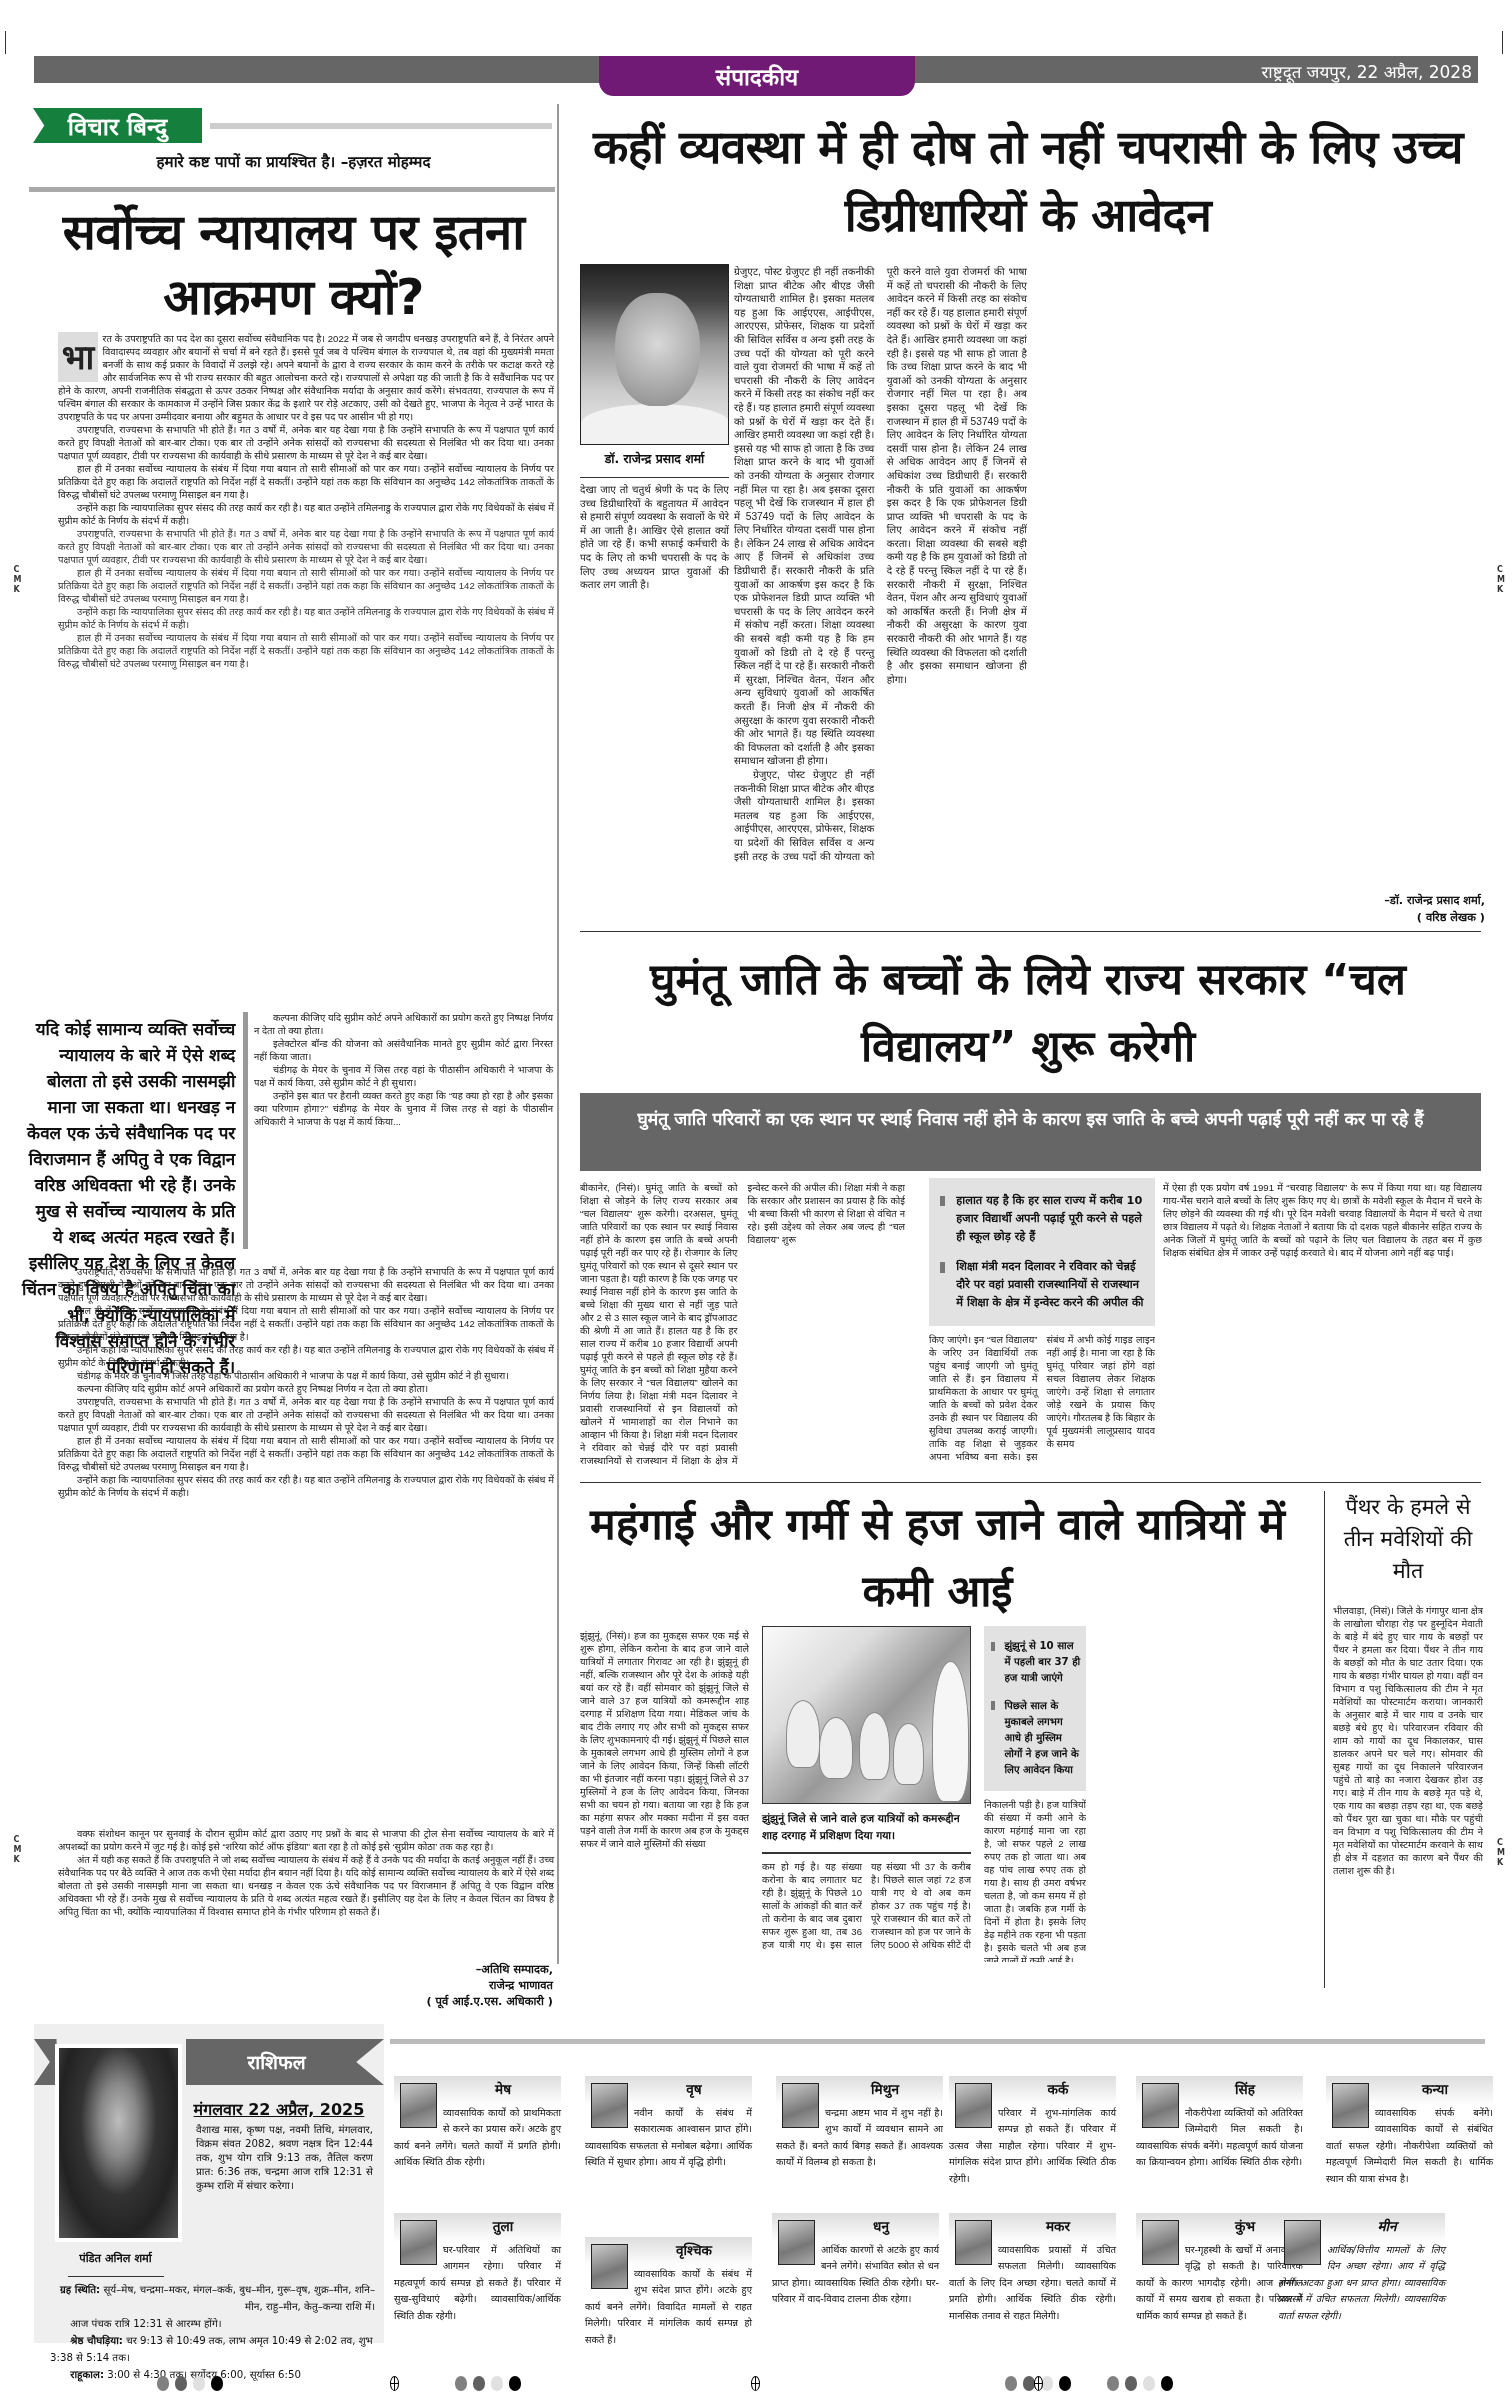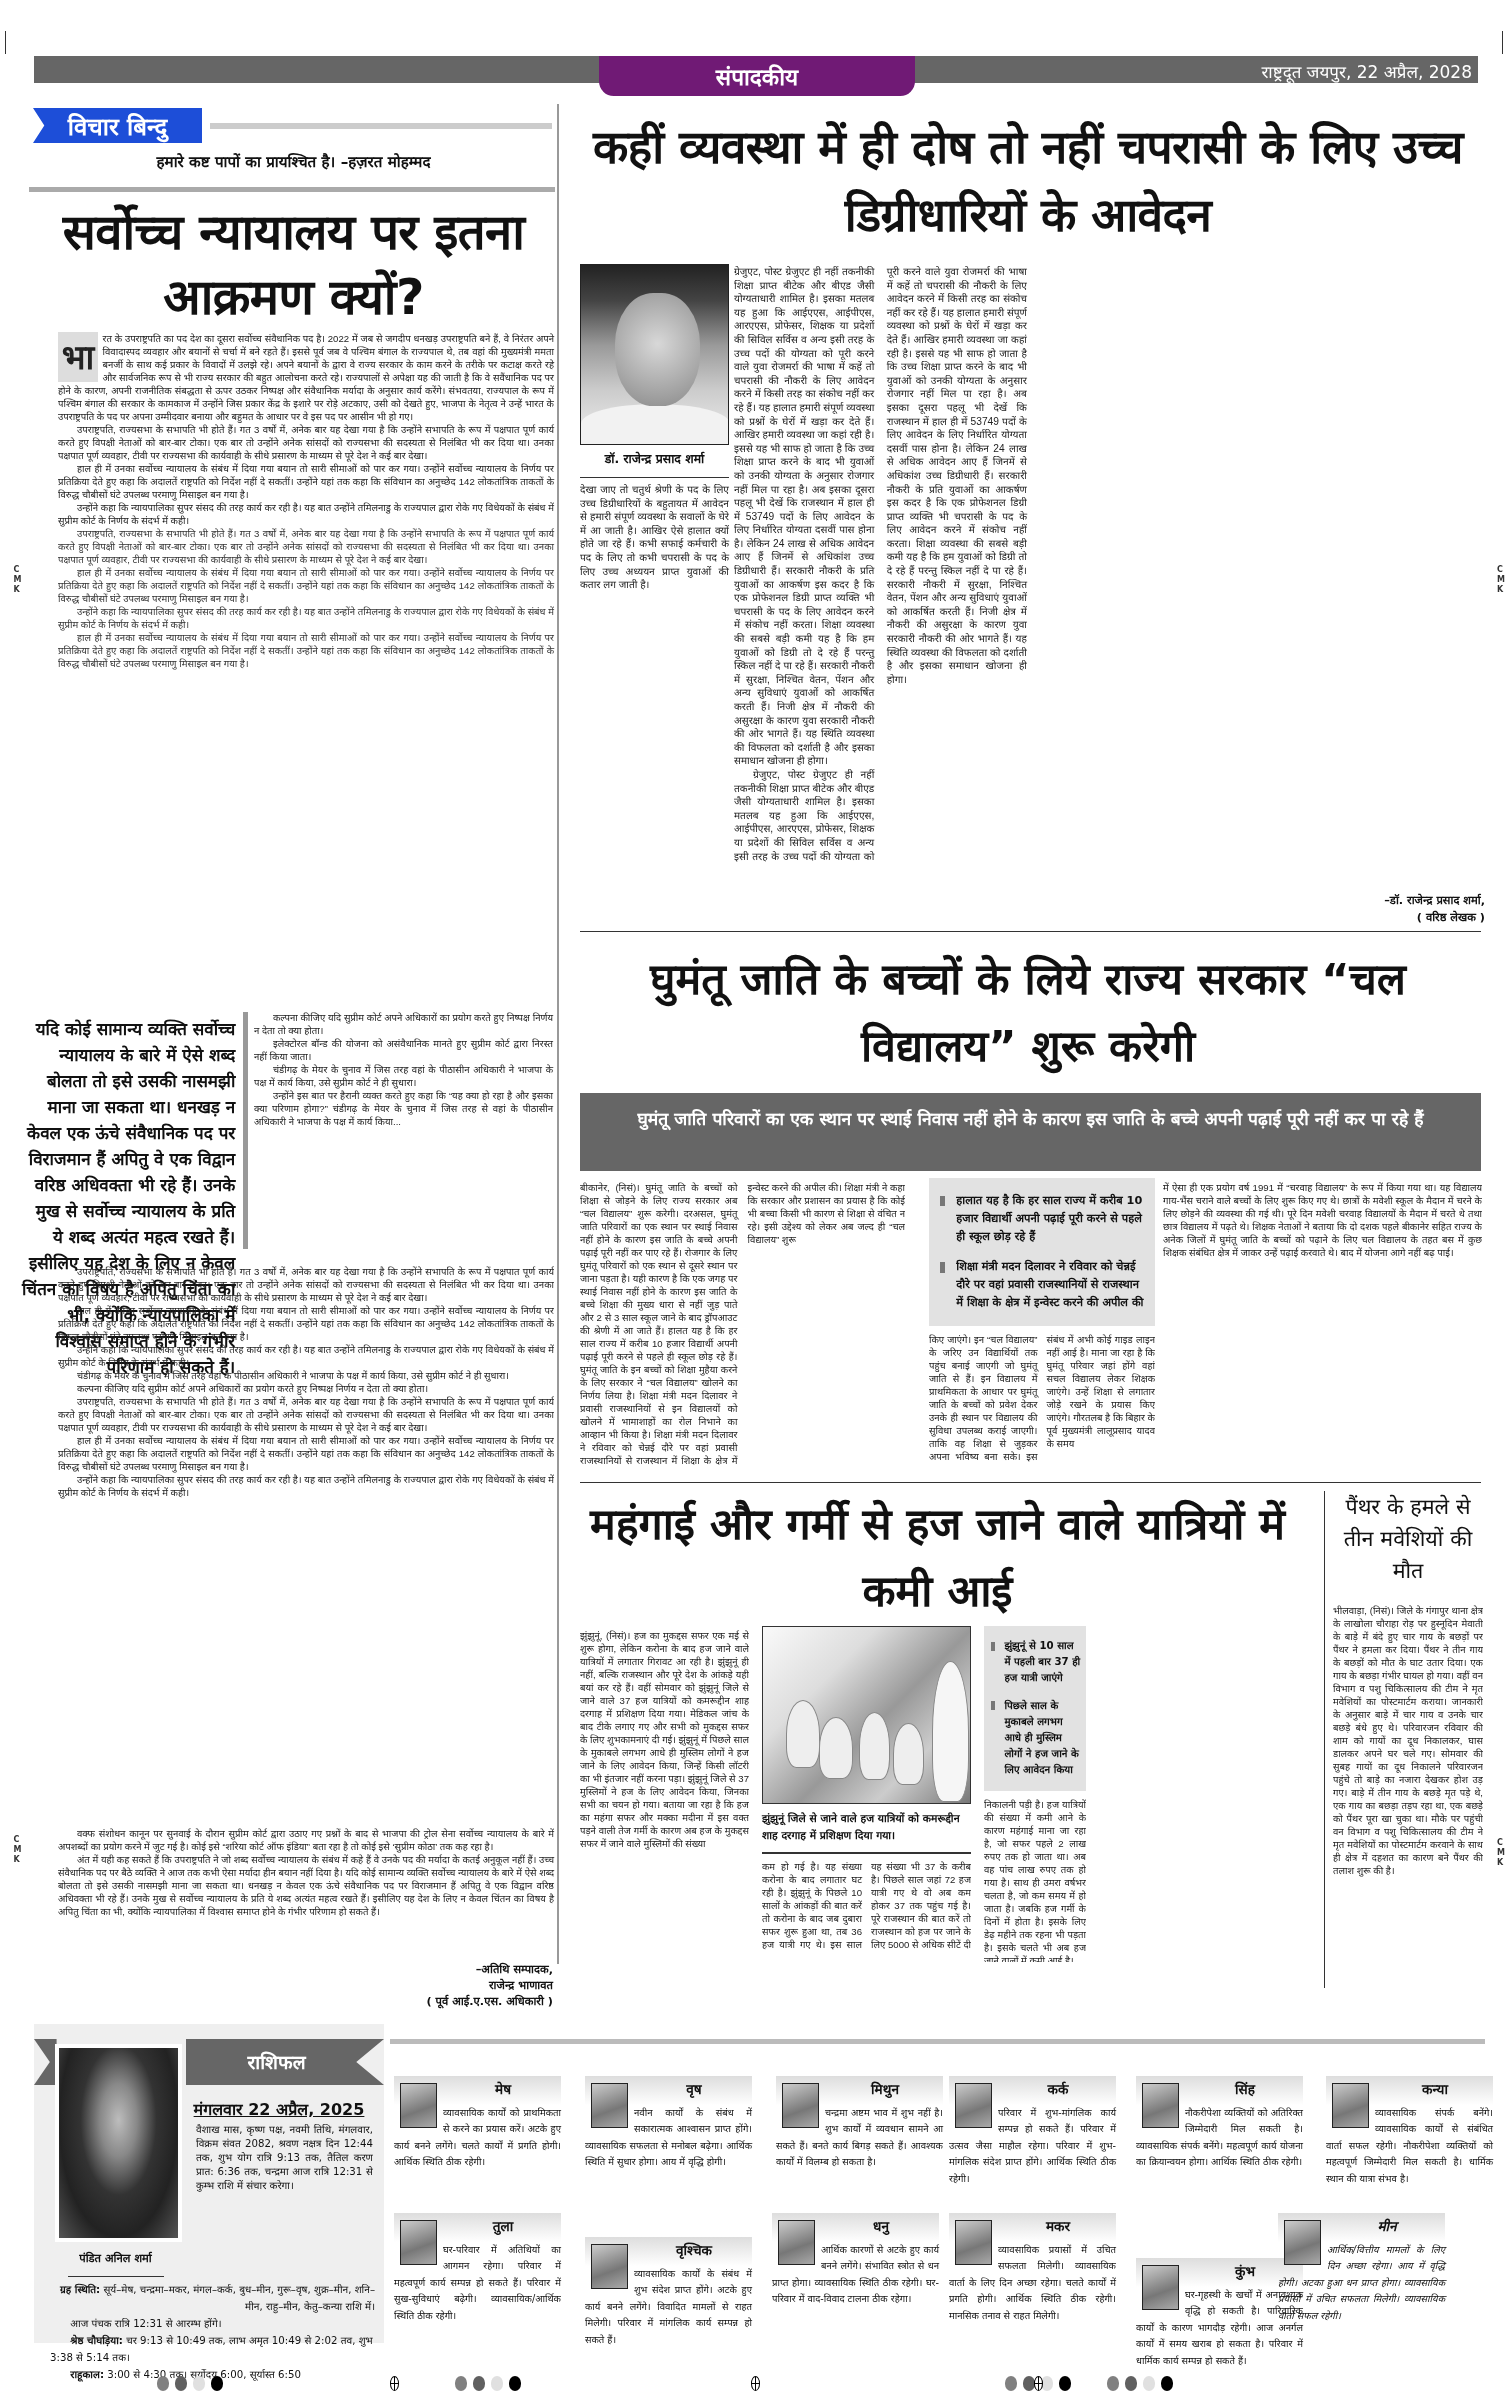--- a/index.html
+++ b/index.html
@@ -7,21 +7,21 @@
   .abs { position: absolute; }
   .crop { position: absolute; width: 0.6px; background: #333; }
 
   
   .masthead { left: 34px; top: 56px; width: 1444px; height: 27px; background: #666; }
   .masthead-tab { left: 599px; top: 56px; width: 316px; height: 40px; background: #701a75; border-radius: 0 0 14.7px 14.7px; display:flex; align-items:center; justify-content:center; }
   .masthead-tab span { color: #fff; font-size: 22.6px; font-weight: bold; }
   .masthead-date { right: 40px; top: 60px; color: #fff; font-size: 17px; }
 
   
-  .vb-tag { left: 33px; top: 108px; width: 169px; height: 35px; background: #1d4ed8; clip-path: polygon(0 0,100% 0,100% 100%,0 100%,11.3px 50%); display:flex; align-items:center; justify-content:center; }
+  .vb-tag { left: 33px; top: 108px; width: 169px; height: 35px; background: #15803d; clip-path: polygon(0 0,100% 0,100% 100%,0 100%,11.3px 50%); display:flex; align-items:center; justify-content:center; }
   .vb-tag span { color:#fff; font-size: 24px; font-weight:bold; }
   .vb-line { left: 210px; top: 123px; width: 342px; height: 5.6px; background: #ccc; }
   .vb-quote { left: 34px; top: 151px; width: 519px; text-align:center; font-size: 15.2px; font-weight: bold; }
   .vb-rule { left: 29px; top: 187px; width: 526px; height: 4.5px; background: #aaa; }
   .left-headline { left: 34px; top: 200px; width: 519px; text-align:center; font-size: 49px; font-weight: 900; line-height: 65px; letter-spacing: -0.6px; }
   .body-text { font-size: 9.6px; line-height: 13px; text-align: justify; color:#222; font-family: "Liberation Sans", sans-serif; }
   .body-text p { text-indent: 19px; }
   .left-body { left: 58px; top: 332px; width: 496px; }
 
   .pullquote { left: 20.3px; top: 1016px; width: 215px; font-size: 17px; font-weight: bold; line-height: 26px; text-align: right; }
@@ -316,21 +316,21 @@
     </div>
     <div class="ztext"><span class="sp"></span><span>आर्थिक कारणों से अटके हुए कार्य बनने लगेंगे। संभावित स्त्रोत से धन प्राप्त होगा। व्यावसायिक स्थिति ठीक रहेगी। घर-परिवार में वाद-विवाद टालना ठीक रहेगा।</span></div>
   </div>
 <div class="zodiac" style="left:949px;top:2213px;">
     <div class="zh">
       <div class="zimg"></div>
       <div class="zname">मकर</div>
     </div>
     <div class="ztext"><span class="sp"></span><span>व्यावसायिक प्रयासों में उचित सफलता मिलेगी। व्यावसायिक वार्ता के लिए दिन अच्छा रहेगा। चलते कार्यों में प्रगति होगी। आर्थिक स्थिति ठीक रहेगी। मानसिक तनाव से राहत मिलेगी।</span></div>
   </div>
-<div class="zodiac" style="left:1136px;top:2213px;margin-top:45px;">
+<div class="zodiac" style="left:1136px;top:2213px;">
     <div class="zh">
       <div class="zimg"></div>
       <div class="zname">कुंभ</div>
     </div>
     <div class="ztext"><span class="sp"></span><span>घर-गृहस्थी के खर्चों में अनावश्यक वृद्धि हो सकती है। पारिवारिक कार्यों के कारण भागदौड़ रहेगी। आज अनर्गल कार्यों में समय खराब हो सकता है। परिवार में धार्मिक कार्य सम्पन्न हो सकते हैं।</span></div>
   </div>
 <div class="zodiac" style="left:1278px;top:2213px;font-style:italic;">
     <div class="zh">
       <div class="zimg"></div>
       <div class="zname">मीन</div>

